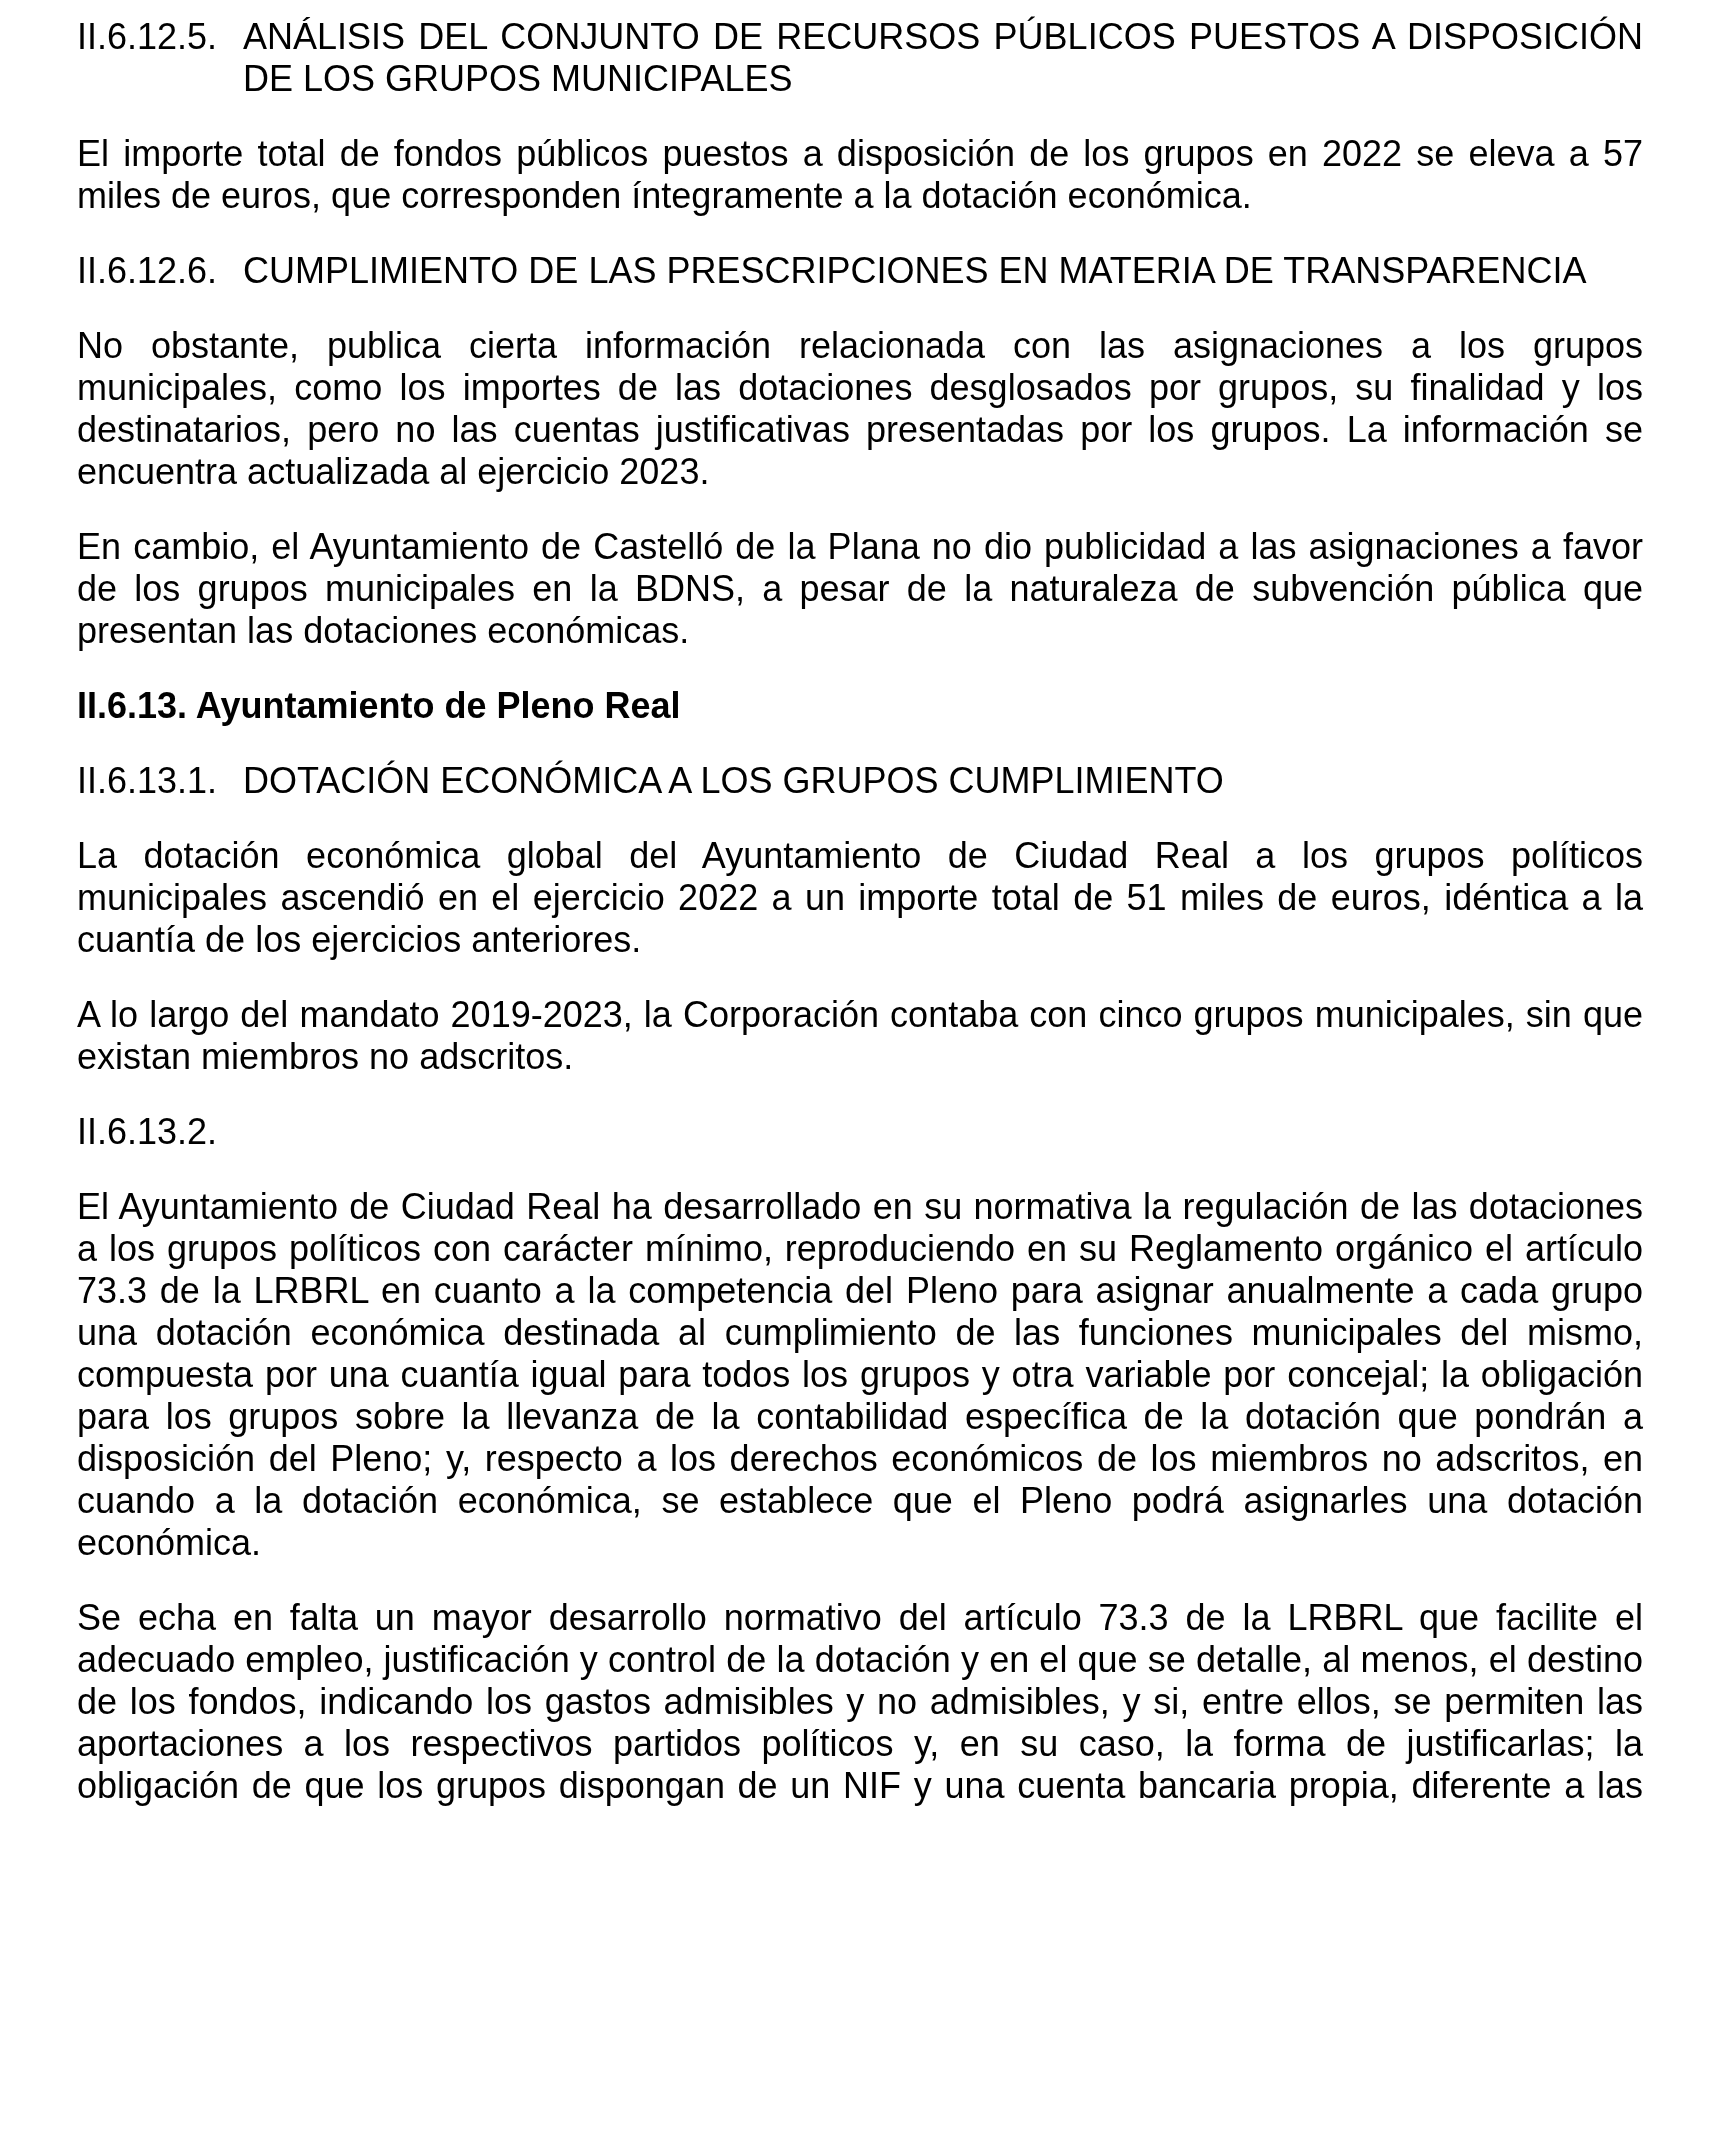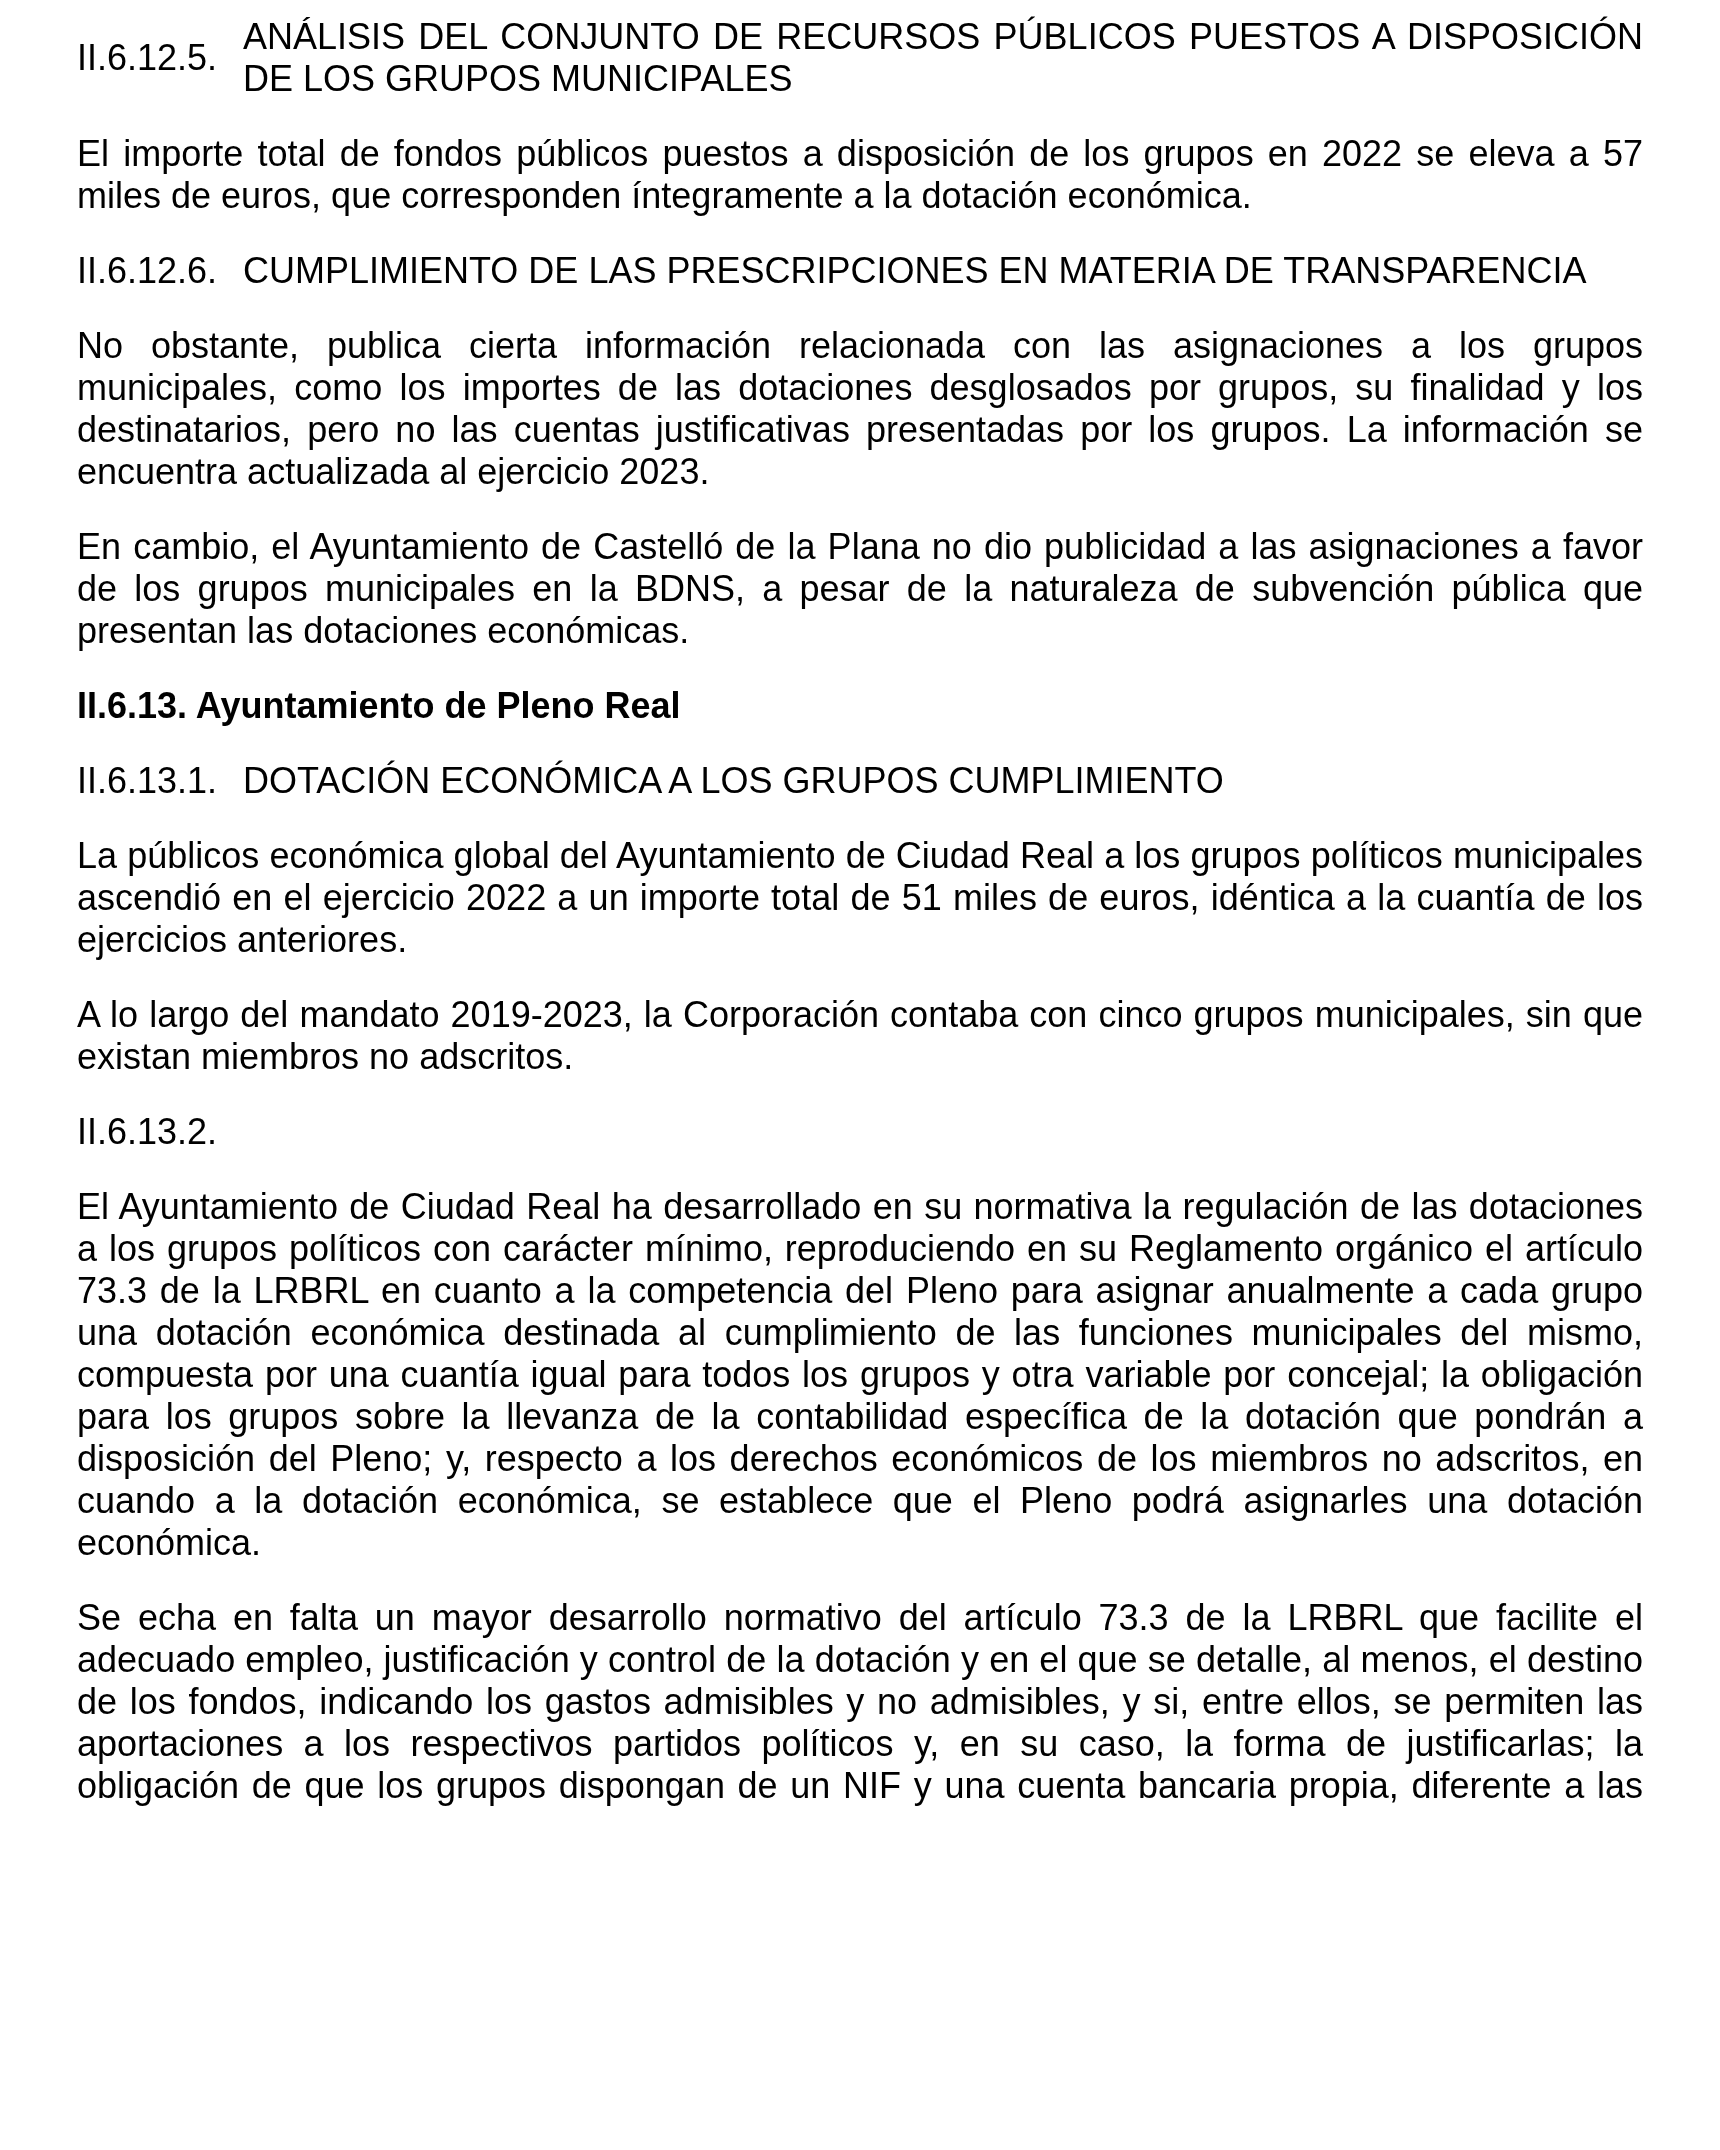--- a/index.html
+++ b/index.html
@@ -24,21 +24,20 @@
     text-align: justify;
   }
   .para-cut {
     text-align-last: justify;
     margin-bottom: 12px;
   }
 
   .heading-num {
     display: flex;
     margin: 0 0 33px 0;
-    align-items: center;
   }
   .heading-num .num { flex: 0 0 166px; }
   .heading-num .txt { flex: 1 1 auto; text-align: justify; }
 
   .heading-bold {
     font-weight: bold;
     font-size: 36px;
     line-height: 42px;
     margin: 0 0 33px 0;
   }
@@ -69,21 +68,21 @@
 
     <p class="para">En cambio, el Ayuntamiento de Castelló de la Plana no dio publicidad a las asignaciones a favor de los grupos municipales en la BDNS, a pesar de la naturaleza de subvención pública que presentan las dotaciones económicas.</p>
 
     <h2 class="heading-bold">II.6.13. Ayuntamiento de Pleno Real</h2>
 
     <div class="heading-num">
       <span class="num">II.6.13.1.</span>
       <span class="txt">DOTACIÓN ECONÓMICA A LOS GRUPOS CUMPLIMIENTO</span>
     </div>
 
-    <p class="para"><span>La públicos económica global del </span><span class="b">Ayuntamiento de Ciudad Real</span><span> a los grupos políticos municipales ascendió en el ejercicio 2022 a un importe total de 51 miles de euros, idéntica a la cuantía de los ejercicios anteriores.</span></p>
+    <p class="para"><span>La dotación económica global del </span><span class="b">Ayuntamiento de Ciudad Real</span><span> a los grupos políticos municipales ascendió en el ejercicio 2022 a un importe total de 51 miles de euros, idéntica a la cuantía de los ejercicios anteriores.</span></p>
 
     <p class="para">A lo largo del mandato 2019-2023, la Corporación contaba con cinco grupos municipales, sin que existan miembros no adscritos.</p>
 
     <div class="heading-num">
       <span class="num">II.6.13.2.</span>
     </div>
 
     <p class="para">El Ayuntamiento de Ciudad Real ha desarrollado en su normativa la regulación de las dotaciones a los grupos políticos con carácter mínimo, reproduciendo en su Reglamento orgánico el artículo 73.3 de la LRBRL en cuanto a la competencia del Pleno para asignar anualmente a cada grupo una dotación económica destinada al cumplimiento de las funciones municipales del mismo, compuesta por una cuantía igual para todos los grupos y otra variable por concejal; la obligación para los grupos sobre la llevanza de la contabilidad específica de la dotación que pondrán a disposición del Pleno; y, respecto a los derechos económicos de los miembros no adscritos, en cuando a la dotación económica, se establece que el Pleno podrá asignarles una dotación económica.</p>
 
     <p class="para para-cut">Se echa en falta un mayor desarrollo normativo del artículo 73.3 de la LRBRL que facilite el adecuado empleo, justificación y control de la dotación y en el que se detalle, al menos, el destino de los fondos, indicando los gastos admisibles y no admisibles, y si, entre ellos, se permiten las aportaciones a los respectivos partidos políticos y, en su caso, la forma de justificarlas; la obligación de que los grupos dispongan de un NIF y una cuenta bancaria propia, diferente a las</p>

